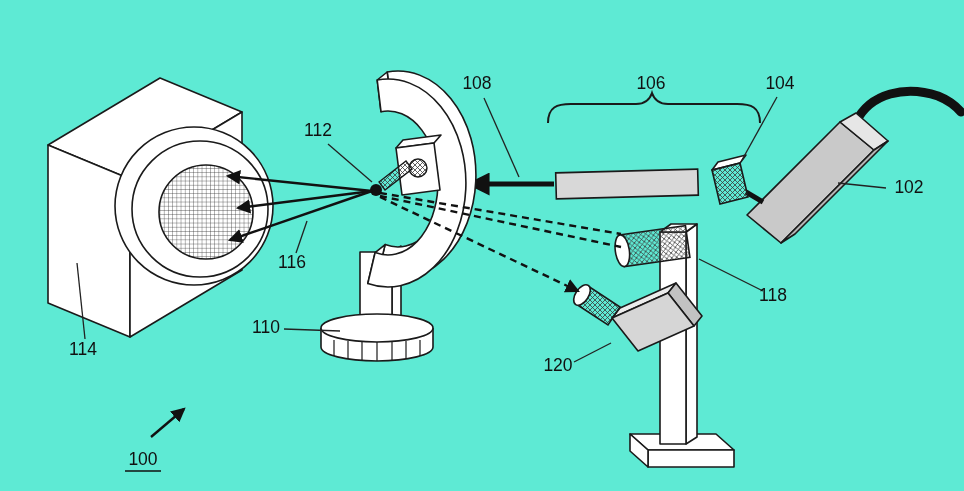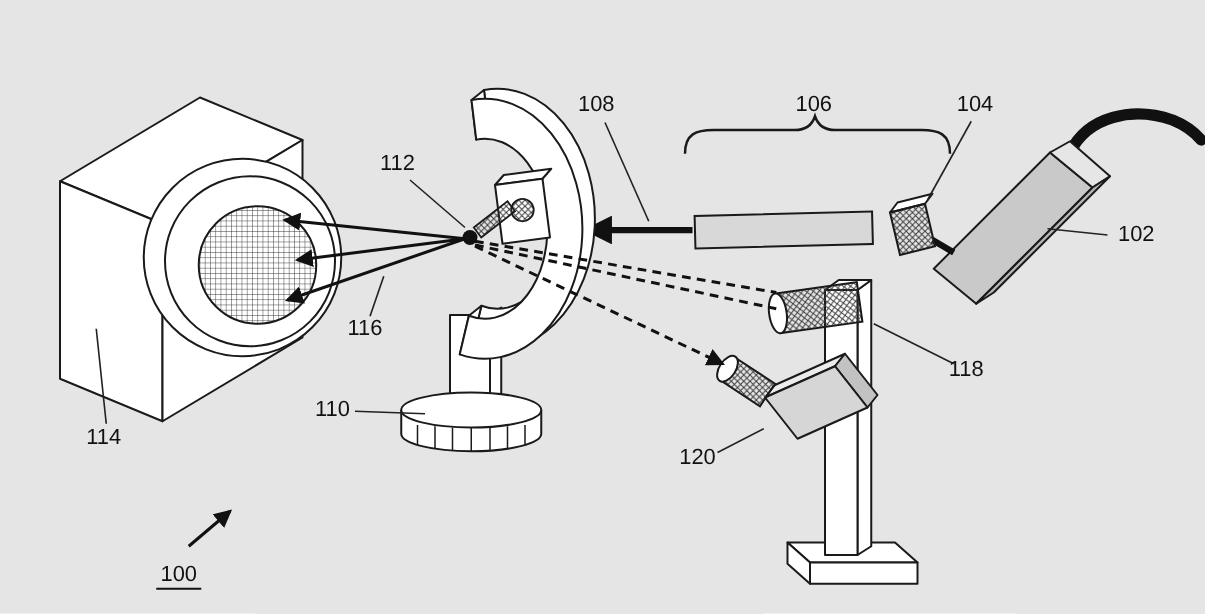--- a/index.html
+++ b/index.html
@@ -1,16 +1,16 @@
 <!DOCTYPE html>
 <html><head>
 <meta charset="utf-8">
 <style>
   html,body { margin:0; padding:0; background:#ffffff; }
-  .stage { position:relative; width:964px; height:491px; background:#e5e5e5; overflow:hidden; }
+  .stage { position:relative; width:964px; height:491px; background:#5eead4; overflow:hidden; }
   svg { display:block; }
   .face   { fill:#ffffff; stroke:#1a1a1a; stroke-width:1.6; stroke-linejoin:round; }
   .edge   { stroke:#1a1a1a; stroke-width:1.6; stroke-linejoin:round; }
   .leader { stroke:#222222; stroke-width:1.3; fill:none; }
   .beam   { stroke:#111111; stroke-width:2.4; fill:none; }
   .dashed { stroke-dasharray:7 5; }
   .thick  { stroke:#111111; stroke-width:5; fill:none; }
   .cable  { stroke:#111111; stroke-width:9; fill:none; stroke-linecap:round; }
   .lbl { font-family:"Liberation Sans","DejaVu Sans",sans-serif; font-size:17.5px; fill:#111111; text-anchor:middle; }
 </style>

